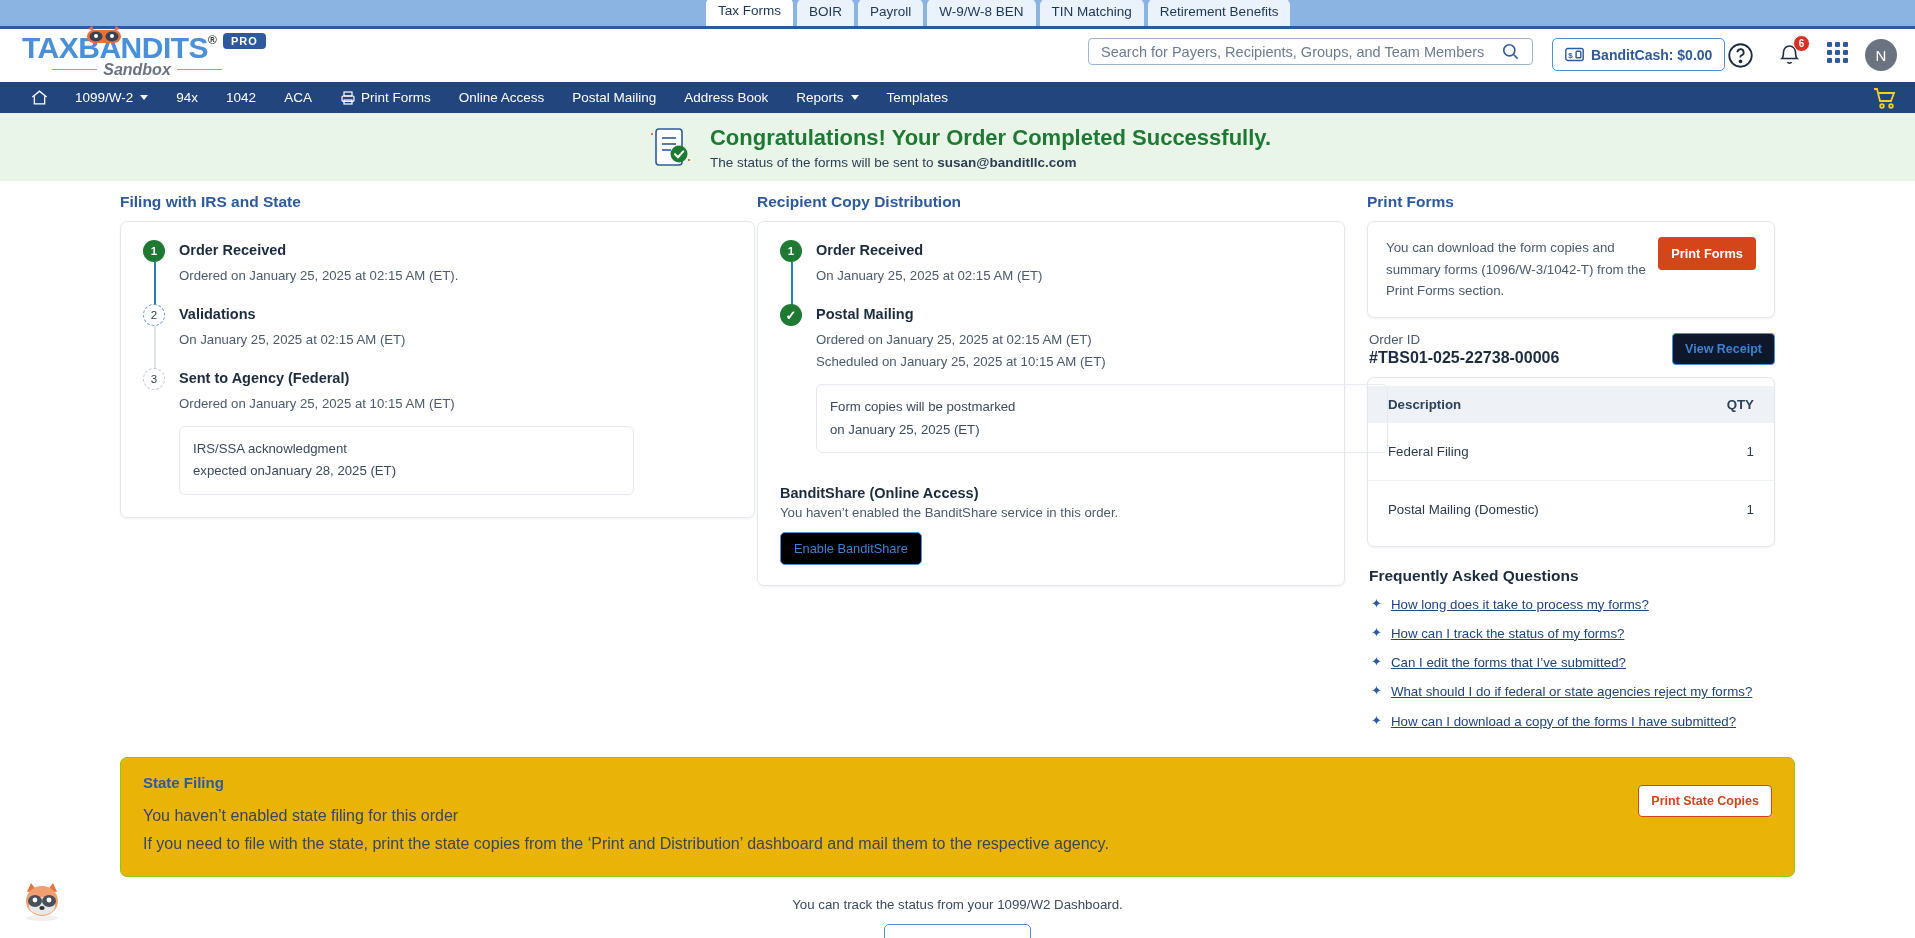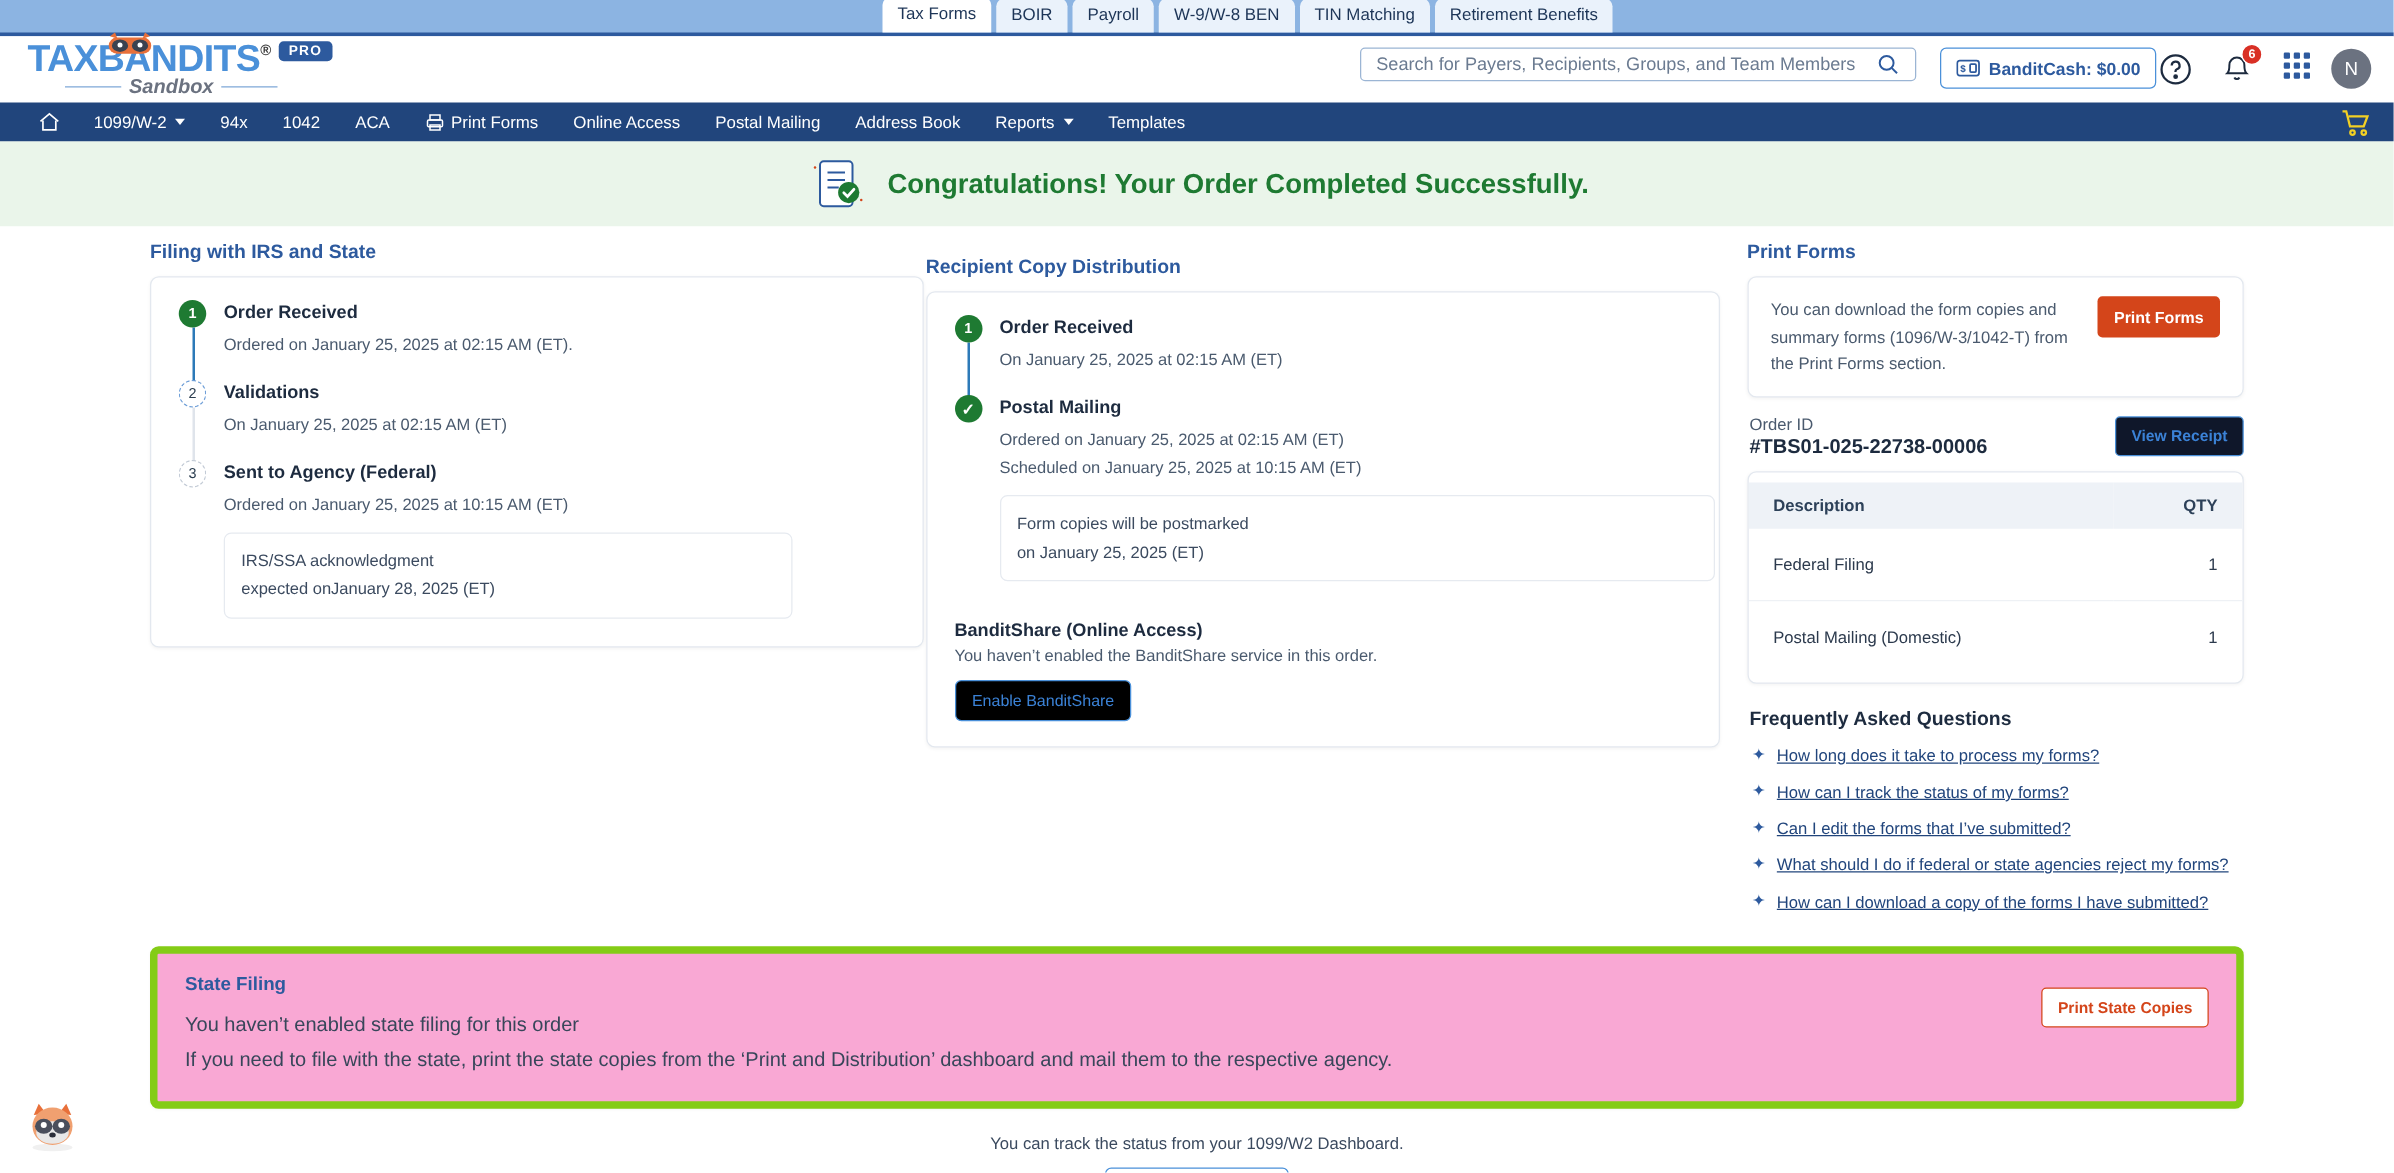--- a/index.html
+++ b/index.html
@@ -130,21 +130,21 @@
   .banner-text h1 { font-size: 22px; color: #1e7a32; font-weight: bold; line-height: 1.3;}
   .banner-text p { font-size: 13.5px; color: #2c3e50; margin-top: 3px;}
   .banner-text p b { font-weight: bold; }
 
   
   .main {
     padding: 12px 120px 0 120px;
     display: flex; gap: 0;
   }
   .col-left { width: 635px; }
-  .col-mid  { width: 635px; margin-left: 2px; margin-top: 12px;}
+  .col-mid  { width: 588px; margin-left: 2px;}
   .col-right{ width: 408px; margin-left: 22px;}
 
   .sec-title {
     font-size: 15.5px; color: #2d5a9e; font-weight: 600;
     margin-bottom: 10px;
   }
   .card {
     background: #fff; border: 1px solid #e3e8ef; border-radius: 7px;
     box-shadow: 0 1px 3px rgba(0,0,0,0.05);
   }
@@ -219,22 +219,22 @@
   .faq-title { font-size: 15.5px; color: #1d2b3f; font-weight: 600; margin: 20px 0 10px 2px;}
   .faq-item { display: flex; gap: 9px; margin-bottom: 10px; align-items: flex-start; padding-left: 4px;}
   .faq-bullet { color: #2d5a9e; font-size: 13px; line-height: 1.45; }
   .faq-link {
     font-size: 13.3px; color: #21457c; text-decoration: underline; cursor: pointer;
     line-height: 1.45;
   }
 
   
   .state-card {
-    margin: 16px 120px 0 120px; background: #f9a8d4;
-    border: 6px solid #84cc16; border-radius: 7px;
+    margin: 16px 120px 0 120px; background: #eab308;
+    border: 1px solid #84cc16; border-radius: 7px;
     padding: 16px 22px 18px 22px; position: relative;
     box-shadow: 0 1px 3px rgba(0,0,0,0.04);
   }
   .state-card h3 { font-size: 15px; color: #2d5a9e; font-weight: 600; margin-bottom: 11px;}
   .state-card p { font-size: 16px; color: #38465a; line-height: 1.75; }
   .btn-orange-outline {
     position: absolute; right: 22px; top: 27px;
     border: 1px solid #d4451a; color: #d4451a; background: #fff;
     font-size: 12.5px; font-weight: 600; padding: 8px 12px; border-radius: 4px;
     cursor: pointer; font-family: "Liberation Sans", sans-serif;
@@ -415,20 +415,23 @@
     <line x1="18" y1="16" x2="32" y2="16" stroke="#2d5a9e" stroke-width="1.6"></line>
     <line x1="18" y1="22" x2="32" y2="22" stroke="#2d5a9e" stroke-width="1.6"></line>
     <line x1="18" y1="28" x2="27" y2="28" stroke="#2d5a9e" stroke-width="1.6"></line>
     <circle cx="35" cy="32" r="8.5" fill="#1e7a32"></circle>
     <path d="M31 32.2 34 35.2 39.2 29.4" stroke="#fff" stroke-width="2.1" fill="none" stroke-linecap="round"></path>
     <circle cx="8" cy="12" r="1" fill="#d4451a"></circle>
     <circle cx="45" cy="38" r="1" fill="#d4451a"></circle>
   </svg>
   <div class="banner-text">
     <h1>Congratulations! Your Order Completed Successfully.</h1>
+    <p>
+      <span>The status of the forms will be sent to </span><b>susan@banditllc.com</b>
+    </p>
   </div>
 </div>
 
 <div class="main">
 
   <div class="col-left">
     <div class="sec-title">Filing with IRS and State</div>
     <div class="card" style="min-height:297px;">
       <div class="timeline">
 

